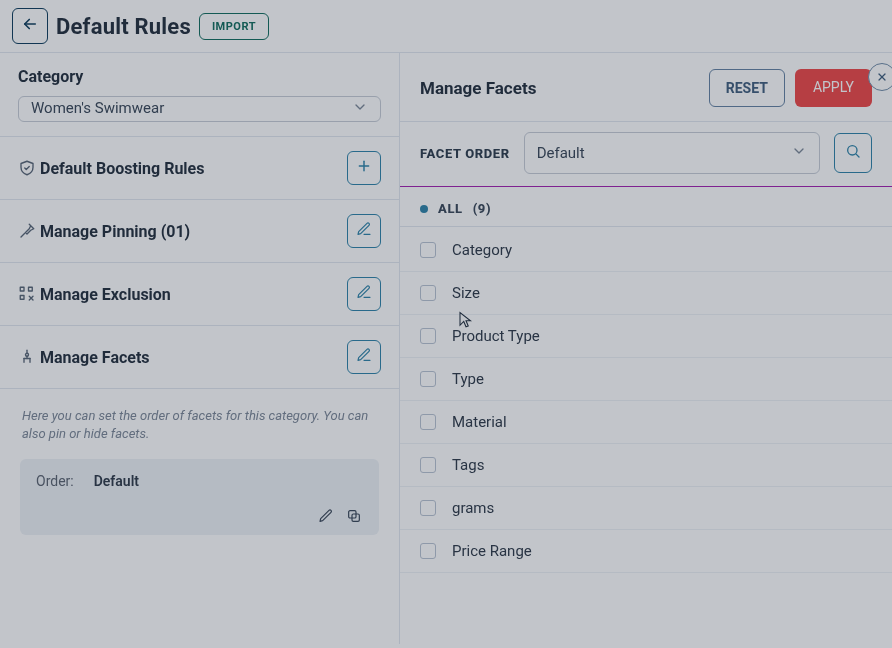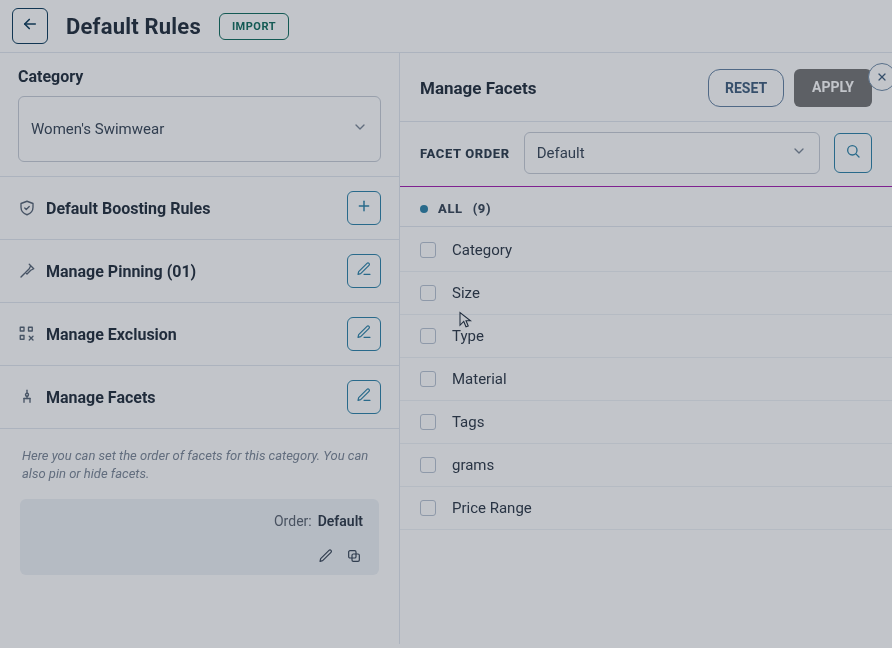--- a/index.html
+++ b/index.html
@@ -1,68 +1,68 @@
 <!DOCTYPE html>
 <html><head>
 <meta charset="utf-8">
 <style>
   * { box-sizing: border-box; margin: 0; padding: 0; }
   html, body { width: 892px; height: 648px; overflow: hidden; font-family: -apple-system, "Segoe UI", Roboto, Arial, sans-serif; background: #fff; color: #1f2b3a; }
   .app { position: relative; width: 892px; height: 648px; }
 
   
-  .header { display: flex; align-items: center; padding: 8px 12px; gap: 18px; }
+  .header { display: flex; align-items: center; padding: 8px 12px; gap: 8px; }
   .back-btn { width: 36px; height: 36px; border: 1.5px solid #0a3a5a; border-radius: 6px; display: flex; align-items: center; justify-content: center; background: #fff; }
   .back-btn svg { width: 18px; height: 18px; stroke: #0a3a5a; }
   .page-title { font-size: 22px; font-weight: 700; letter-spacing: .2px; }
   .import-btn { border: 1.5px solid #0e6b5c; color: #0e6b5c; background: #fff; font-size: 11px; font-weight: 700; letter-spacing: .5px; padding: 6px 12px; border-radius: 6px; }
 
   
   .content { display: flex; height: calc(648px - 56px); border-top: 1px solid #e1e6ef; }
   .left-col { width: 400px; border-right: 1px solid #e1e6ef; display: flex; flex-direction: column; }
   .right-col { flex: 1; position: relative; overflow: hidden; }
 
   .pad { padding: 14px 18px; }
 
   .section-title { font-size: 16px; font-weight: 700; margin-bottom: 10px; }
 
-  .select-box { display: flex; align-items: center; justify-content: space-between; border: 1.5px solid #c6ccd6; border-radius: 6px; padding: 22px 12px; font-size: 15px; color: #374556; background: #fff; }
+  .select-box { display: flex; justify-content: space-between; border: 1.5px solid #c6ccd6; border-radius: 6px; padding: 2px 12px; font-size: 15px; color: #374556; background: #fff; }
   .chevron svg { width: 16px; height: 16px; stroke: #7a8696; }
 
   .row {
     display: flex; align-items: center; justify-content: space-between;
     padding: 14px 18px; border-top: 1px solid #e1e6ef;
   }
   .row:first-of-type { border-top: 1px solid #e1e6ef; }
-  .row-left { display: flex; align-items: center; gap: 10px; }
+  .row-left { display: flex; align-items: center; gap: 4px; }
   .row-icon { width: 18px; height: 18px; color: #556374; display: inline-flex; align-items: center; justify-content: center; }
   .row-icon svg { width: 18px; height: 18px; stroke: #556374; }
   .row-label { font-size: 16px; font-weight: 700; color: #1f2b3a; }
 
   .small-btn {
     width: 34px; height: 34px; border: 1.5px solid #2b82a8; border-radius: 6px;
     display: flex; align-items: center; justify-content: center; background: #fff;
   }
   .small-btn svg { width: 16px; height: 16px; stroke: #2b82a8; }
 
   .hint-text { font-size: 13px; font-style: italic; color: #7a8696; padding: 12px 4px 16px; line-height: 1.4; }
 
   .order-card { background: #eef1f6; border-radius: 6px; padding: 14px 16px 10px; margin: 0 2px; }
-  .order-line { font-size: 14px; color: #58616e; display: flex; gap: 6px; align-items: center; justify-content: flex-end; }
+  .order-line { font-size: 14px; color: #58616e; display: flex; gap: 20px; align-items: center; }
   .order-line .val { color: #2b3746; font-weight: 600; }
   .order-actions { display: flex; gap: 10px; justify-content: flex-end; margin-top: 18px; }
   .icon-flat { width: 18px; height: 18px; display: inline-flex; align-items: center; justify-content: center; }
   .icon-flat svg { width: 16px; height: 16px; stroke: #374556; }
 
   
   .panel-head { display: flex; align-items: center; justify-content: space-between; padding: 16px 20px 14px; }
   .panel-title { font-size: 17px; font-weight: 700; }
   .panel-btns { display: flex; gap: 10px; }
-  .btn-outline { border: 1.5px solid #6280a1; color: #3d5c7c; background: #fff; font-size: 14px; font-weight: 700; padding: 10px 16px; border-radius: 12px; }
-  .btn-primary { background: #737373; color: #fff; border: none; font-size: 14px; font-weight: 700; padding: 10px 18px; border-radius: 6px; }
+  .btn-outline { border: 1.5px solid #6280a1; color: #3d5c7c; background: #fff; font-size: 14px; font-weight: 700; padding: 10px 16px; border-radius: 6px; }
+  .btn-primary { background: #ef4444; color: #fff; border: none; font-size: 14px; font-weight: 400; padding: 10px 18px; border-radius: 6px; }
 
   .close-chip { position: absolute; top: 10px; right: -4px; width: 28px; height: 28px; border: 1.5px solid #6e8aa6; border-radius: 50%; display: flex; align-items: center; justify-content: center; background: #fff; }
   .close-chip svg { width: 12px; height: 12px; stroke: #3d5c7c; }
 
   .order-row { display: flex; align-items: center; gap: 14px; padding: 10px 20px 12px; border-top: 1px solid #e1e6ef; border-bottom: 1px solid #a21caf; }
   .order-label { font-size: 13px; font-weight: 800; letter-spacing: .6px; color: #2a3a4a; }
   .order-select { flex: 1; border: 1.5px solid #c6ccd6; border-radius: 6px; padding: 10px 12px; display: flex; align-items: center; justify-content: space-between; font-size: 15px; color: #374556; background: #fff; }
   .search-btn { width: 38px; height: 40px; border: 1.5px solid #2b82a8; border-radius: 6px; display: flex; align-items: center; justify-content: center; background: #fff; }
   .search-btn svg { width: 16px; height: 16px; stroke: #2b82a8; }
 
@@ -284,20 +284,24 @@
           <div class="facet-item">
             <span class="check"></span>
             <span class="facet-label">Category</span>
           </div>
           <div class="facet-item">
             <span class="check"></span>
             <span class="facet-label">Size</span>
           </div>
           <div class="facet-item">
             <span class="check"></span>
+            <span class="facet-label">Product Type</span>
+          </div>
+          <div class="facet-item">
+            <span class="check"></span>
             <span class="facet-label">Type</span>
           </div>
           <div class="facet-item">
             <span class="check"></span>
             <span class="facet-label">Material</span>
           </div>
           <div class="facet-item">
             <span class="check"></span>
             <span class="facet-label">Tags</span>
           </div>

